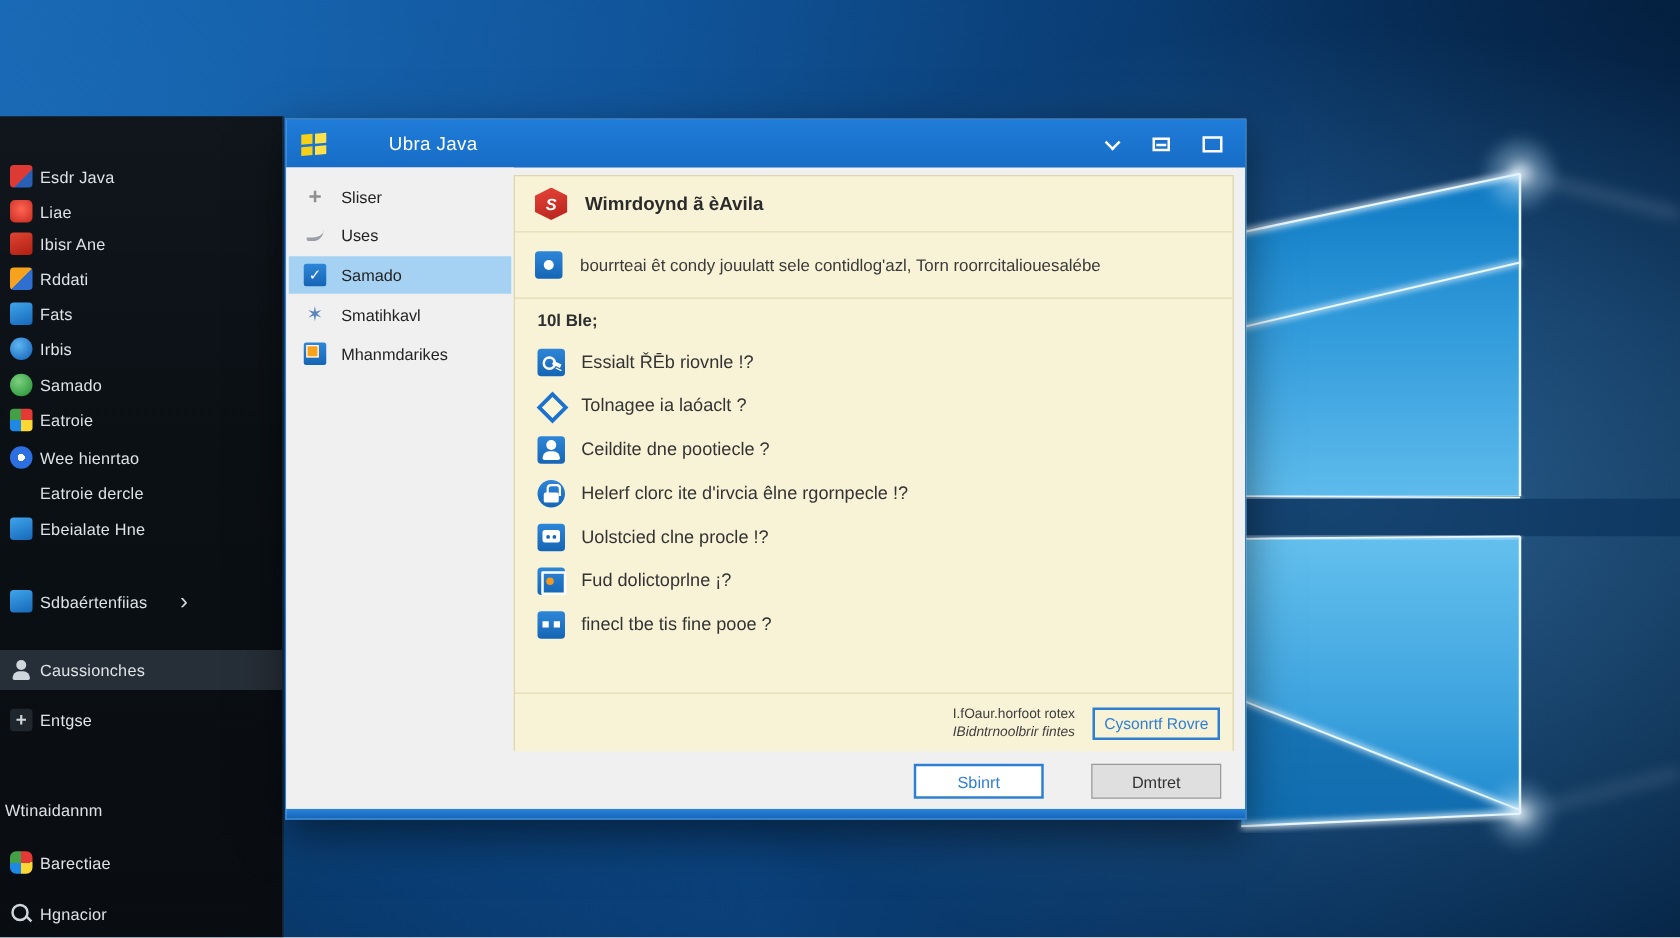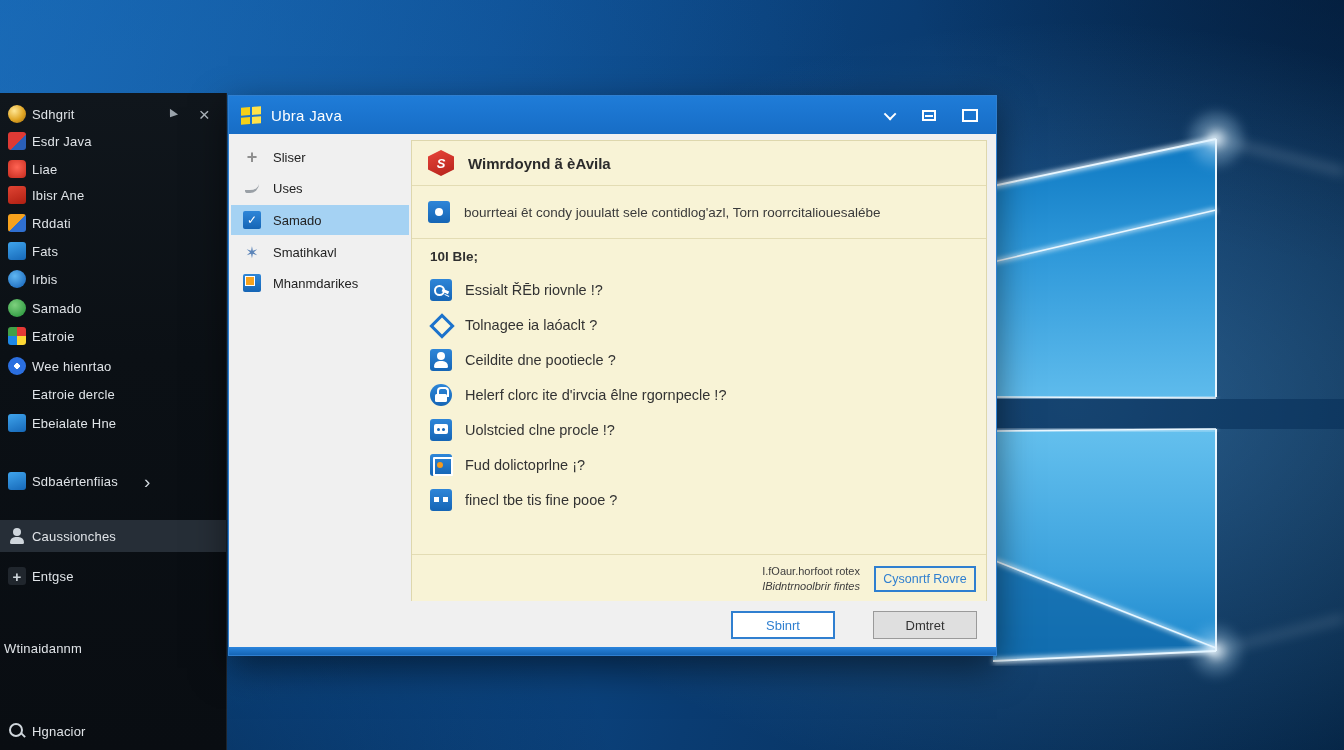--- a/index.html
+++ b/index.html
@@ -58,21 +58,21 @@
   
   #dialog { position:absolute; left:228px; top:95px; width:769px; height:561px;
     border:1px solid #2f7fd0; box-shadow:0 12px 34px rgba(0,0,0,.5); z-index:4;
     display:flex; flex-direction:column; background:#f0f0f0; }
   #titlebar { height:38px; background:linear-gradient(#1f7cd8,#176dc6); display:flex;
     align-items:center; padding:0 12px; color:#fff; flex:none; }
   .win-logo { width:20px; height:17px; display:grid; grid-template:1fr 1fr / 1fr 1fr;
     gap:2px; transform:skewY(-5deg); margin-right:10px; }
   .win-logo i { background:#f5d017; }
   .win-logo i:nth-child(2), .win-logo i:nth-child(4) { background:#ffe24a; }
-  #win-title { font-size:15px; letter-spacing:.3px; }
+  #win-title { font-size:15px; letter-spacing:.3px;margin-left:40px; }
   #title-controls { margin-left:auto; display:flex; align-items:center; gap:26px; padding-right:6px; }
   .tchev { width:9px; height:9px; border-left:2px solid #fff; border-bottom:2px solid #fff;
     transform:rotate(-45deg) translateY(-2px); }
   .tbox { width:14px; height:11px; border:2px solid #fff; position:relative; }
   .tbox.inner::after { content:""; position:absolute; left:1px; right:1px; top:3px; height:2px; background:#fff; }
   .tbox.big { width:16px; height:13px; }
 
   #dlg-body { flex:1; display:flex; min-height:0; }
   #dlg-nav { width:182px; flex:none; background:#f0f0f0; padding-top:9px; }
   .nrow { height:28px; margin:0 2px 3px 2px; display:flex; align-items:center;
@@ -192,28 +192,20 @@
       <line x1="1216" y1="139" x2="1344" y2="172" stroke-width="5" opacity=".28" filter="url(#glow2)"></line>
       <line x1="1216" y1="651" x2="1344" y2="618" stroke-width="5" opacity=".22" filter="url(#glow2)"></line>
     </g>
     <circle cx="1216" cy="139" r="9" fill="#fff" filter="url(#glow2)" opacity=".95"></circle>
     <circle cx="1216" cy="651" r="9" fill="#fff" filter="url(#glow2)" opacity=".9"></circle>
     <circle cx="1216" cy="139" r="26" fill="#bfe6ff" filter="url(#glow2)" opacity=".3"></circle>
     <circle cx="1216" cy="651" r="24" fill="#bfe6ff" filter="url(#glow2)" opacity=".25"></circle>
   </svg>
 
   <div id="sidebar">
-    <div class="srow" style="top:7px;">
-      <span class="sicon coin"></span>
-      <span class="lbl">Sdhgrit</span>
-      <span class="shead-right">
-        <span class="back-tri"></span>
-        <span class="x-glyph">×</span>
-      </span>
-    </div>
 
     <div class="srow" style="top:34px">
         <span class="sicon tile-red-blue"></span>
         <span class="lbl">Esdr Java</span>
       </div>
     <div class="srow" style="top:62px">
         <span class="sicon alert"></span>
         <span class="lbl">Liae</span>
       </div>
     <div class="srow" style="top:88px">
@@ -264,20 +256,24 @@
       <span class="lbl">Caussionches</span>
     </div>
 
     <div class="srow" style="top:469px">
       <span class="sicon plusdark">+</span>
       <span class="lbl">Entgse</span>
     </div>
 
     <div class="srow" style="top:541px; padding-left:4px">
       <span class="lbl" style="margin-left:0">Wtinaidannm</span>
+    </div>
+    <div class="srow" style="top:583px">
+      <span class="sicon quad" style="border-radius:5px"></span>
+      <span class="lbl">Barectiae</span>
     </div>
     <div class="srow" style="top:624px">
       <span class="sicon search"></span>
       <span class="lbl">Hgnacior</span>
     </div>
   </div>
 
   <div id="dialog">
     <div id="titlebar">
       <span class="win-logo">

